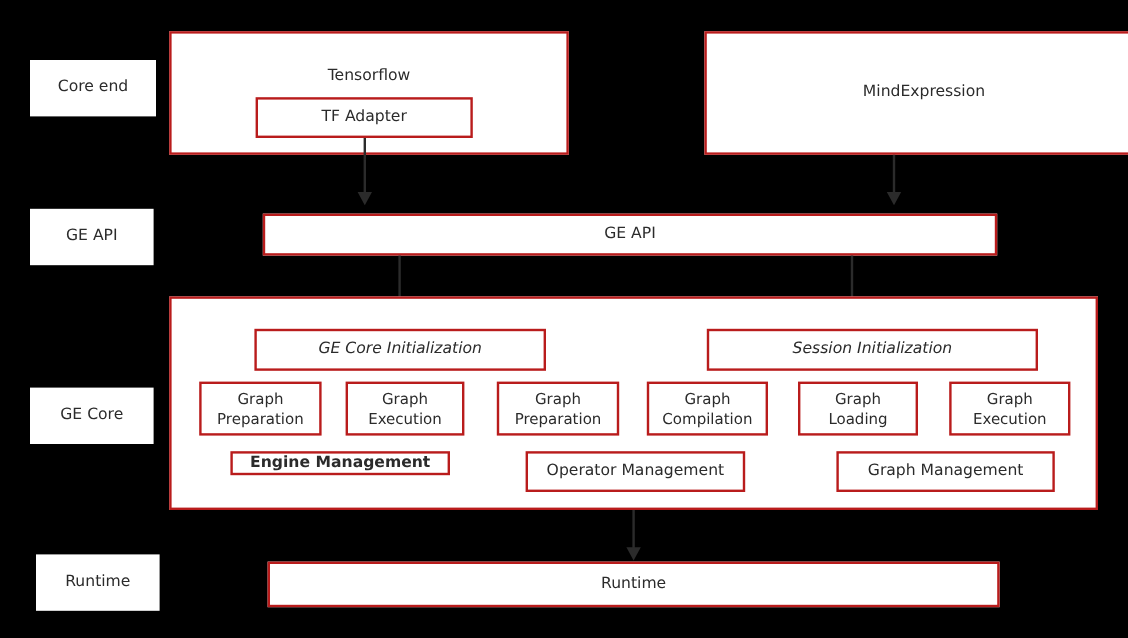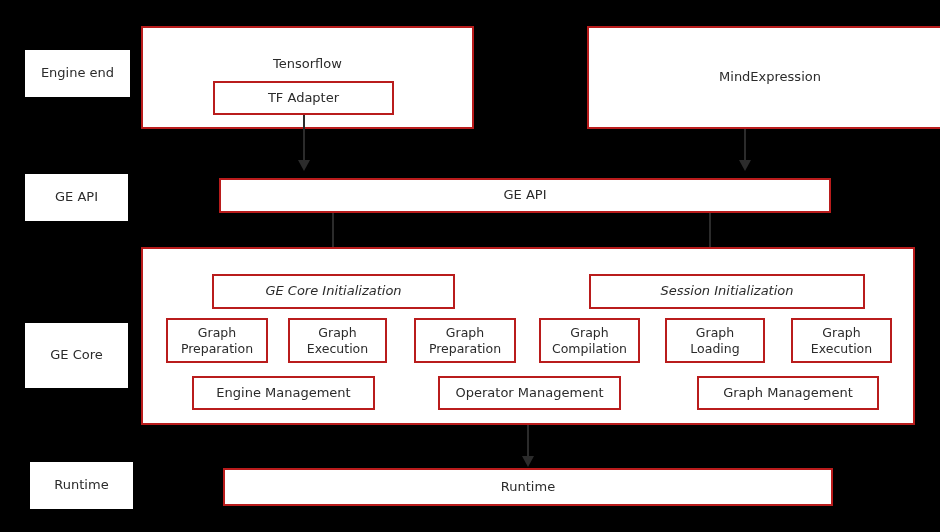--- a/index.html
+++ b/index.html
@@ -40,28 +40,28 @@
     border-right:6px solid transparent;
     border-top:11px solid #2b2b2b;
   }
 </style>
 </head>
 <body>
 
 <div id="stage">
 
   <div class="box plainbox label-box" style="left:25px; top:50px; width:105px; height:47px;">
-    <span>Engine end</span>
+    <span>Core end</span>
   </div>
 
   <div class="box plainbox label-box" style="left:25px; top:174px; width:103px; height:47px;">
     <span>GE API</span>
   </div>
 
-  <div class="box plainbox label-box" style="left:25px; top:323px; width:103px; height:65px;">
+  <div class="box plainbox label-box" style="left:25px; top:323px; width:103px; height:47px;">
     <span>GE Core</span>
   </div>
 
   <div class="box plainbox label-box" style="left:30px; top:462px; width:103px; height:47px;">
     <span>Runtime</span>
   </div>
 
   <div class="box group-box" style="left:141px; top:26px; width:333px; height:103px;">
     <span class="group-title">Tensorflow</span>
   </div>
@@ -123,21 +123,21 @@
   <div class="box unit" style="left:665px; top:318px; width:100px; height:45px; flex-direction:column;">
     <span>Graph</span>
     <span>Loading</span>
   </div>
 
   <div class="box unit" style="left:791px; top:318px; width:101px; height:45px; flex-direction:column;">
     <span>Graph</span>
     <span>Execution</span>
   </div>
 
-  <div class="box mgmt" style="left:192px; top:376px; width:183px; height:34px;">
+  <div class="box mgmt" style="left:192px; top:376px; width:183px; height:20px;font-weight:bold;">
     <span>Engine Management</span>
   </div>
 
   <div class="box mgmt" style="left:438px; top:376px; width:183px; height:34px;">
     <span>Operator Management</span>
   </div>
 
   <div class="box mgmt" style="left:697px; top:376px; width:182px; height:34px;">
     <span>Graph Management</span>
   </div>

